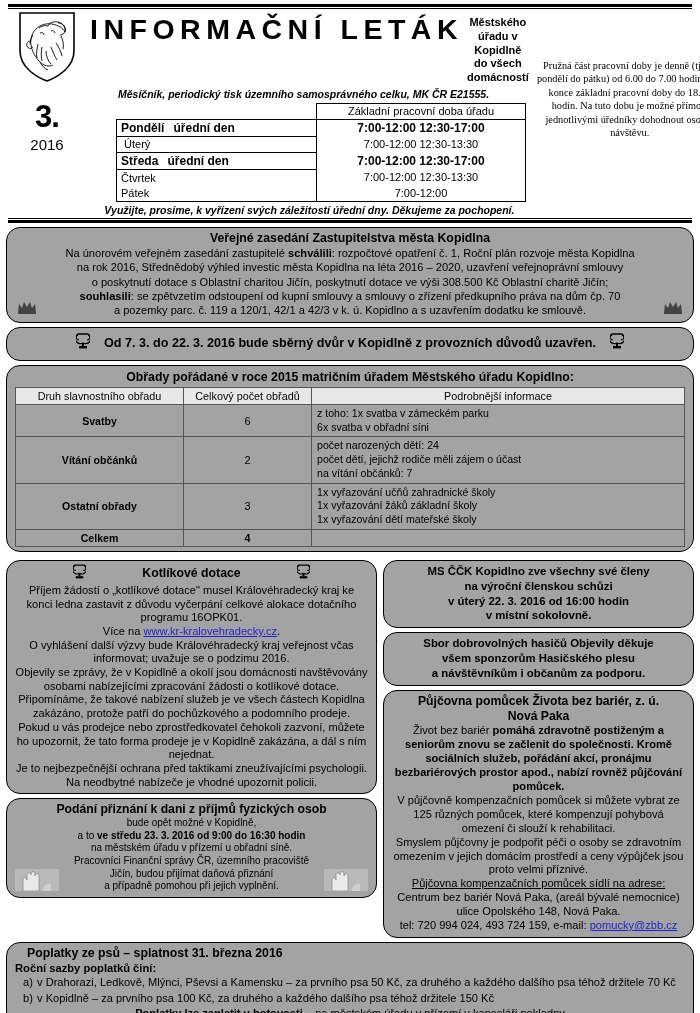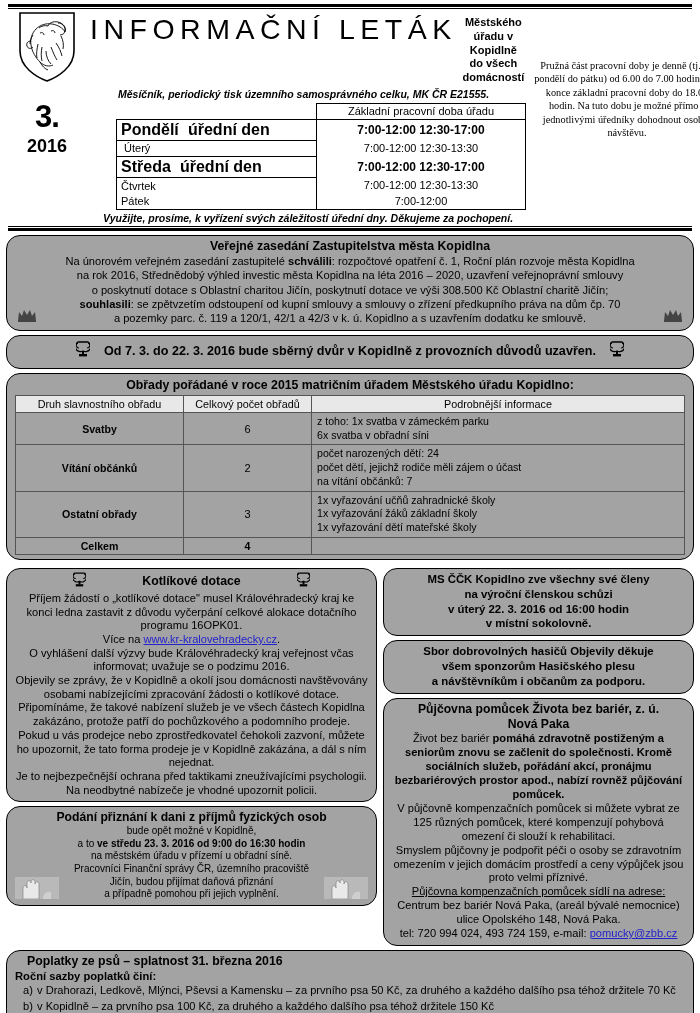--- a/index.html
+++ b/index.html
@@ -18,43 +18,43 @@
   .page { width: 700px; height: 1013px; padding: 4px 6px 0 6px; position: relative; }
 
   
   .rule-top { border-top: 3px solid #000; border-bottom: 1px solid #000; height: 5px; margin: 0 2px 0 2px; }
   .rule-bot { border-top: 1px solid #000; border-bottom: 3px solid #000; height: 5px; margin: 2px 2px 3px 2px; }
 
   .masthead { display: flex; align-items: stretch; padding: 2px 2px 0 2px; }
   .crest-col { width: 78px; flex: 0 0 78px; display: flex; flex-direction: column; align-items: center; }
   .shield { width: 58px; height: 72px; }
   .issue-no { font-size: 31px; font-weight: bold; line-height: 1; margin-top: 18px; letter-spacing: -1px; }
-  .issue-year { font-size: 18px; font-weight: bold; margin-top: 4px; text-align: center; }
+  .issue-year { font-size: 15px; font-weight: normal; margin-top: 4px; text-align: center; }
 
   .center-col { flex: 1 1 auto; padding-left: 4px; }
   .title-row { display: flex; align-items: flex-start; }
   .big-title {
-    font-size: 28.5px; font-weight: normal; letter-spacing: 5.5px;
+    font-size: 28.5px; font-weight: bold; letter-spacing: 5.5px;
     line-height: 1.0; white-space: nowrap; padding-top: 4px;
   }
   .title-right { padding-left: 4px; padding-top: 5px; }
   .title-right div { font-size: 11px; font-weight: bold; line-height: 1.25; text-align: center; }
   .subtitle { font-size: 10.5px; font-style: italic; font-weight: bold; margin: 3px 0 3px 28px; }
 
   .hours-wrap { display: flex; }
   .hours { border-collapse: collapse; width: 410px; margin-left: 26px; font-size: 11px; }
   .hours td { padding: 1px 4px; vertical-align: middle; height: 16px; }
   .hours .lbl { width: 200px; }
   .hours .val { text-align: center; }
   .hd-cell { border: 1px solid #000; border-bottom: 1px solid #000; text-align: center; font-size: 11px; }
   .box-l { border: 1px solid #000; }
   .b-bot { border-bottom: 1px solid #000; }
   .b-left { border-left: 1px solid #000; }
   .b-right { border-right: 1px solid #000; }
-  .daybold { font-weight: bold; font-size: 16px; }
+  .daybold { font-weight: bold; font-size: 12px; }
   .valbold { font-weight: bold; font-size: 12px; }
   .office-note { font-size: 10.3px; line-height: 1.3; text-align: center; font-family: "Liberation Serif", serif; }
   .right-col { width: 196px; flex: 0 0 196px; padding-left: 6px; padding-top: 2px; }
   .footer-line { font-size: 10.5px; font-style: italic; font-weight: bold; text-align: center; margin-top: 2px; }
 
   
   .rbox {
     border: 1.2px solid #000; border-radius: 14px;
     padding: 3px 8px 4px 8px; margin-top: 4px;
     background: #a3a3a3; position: relative;

